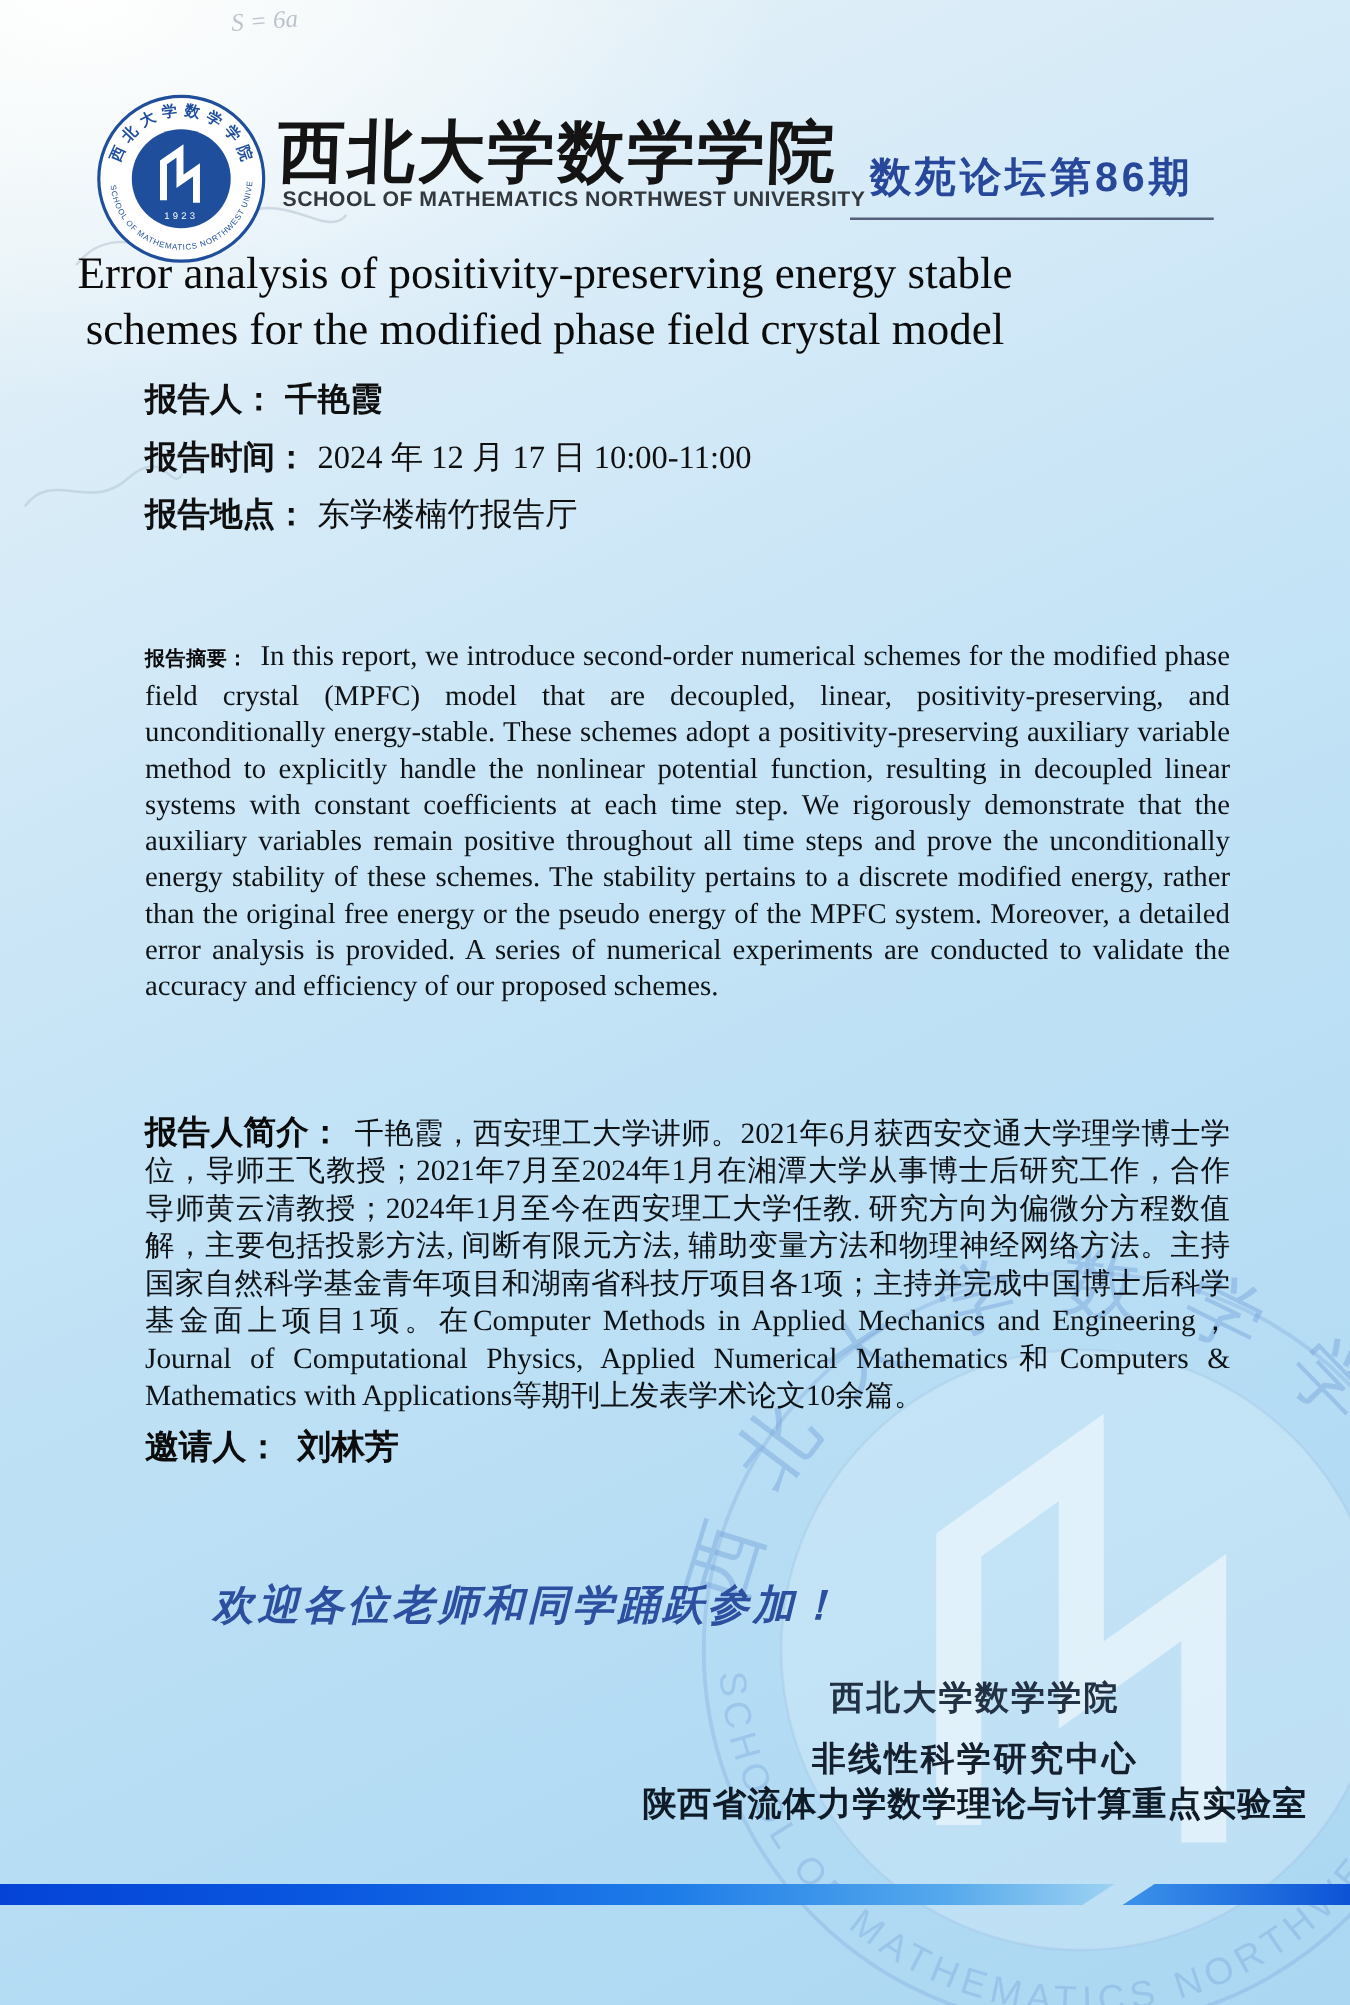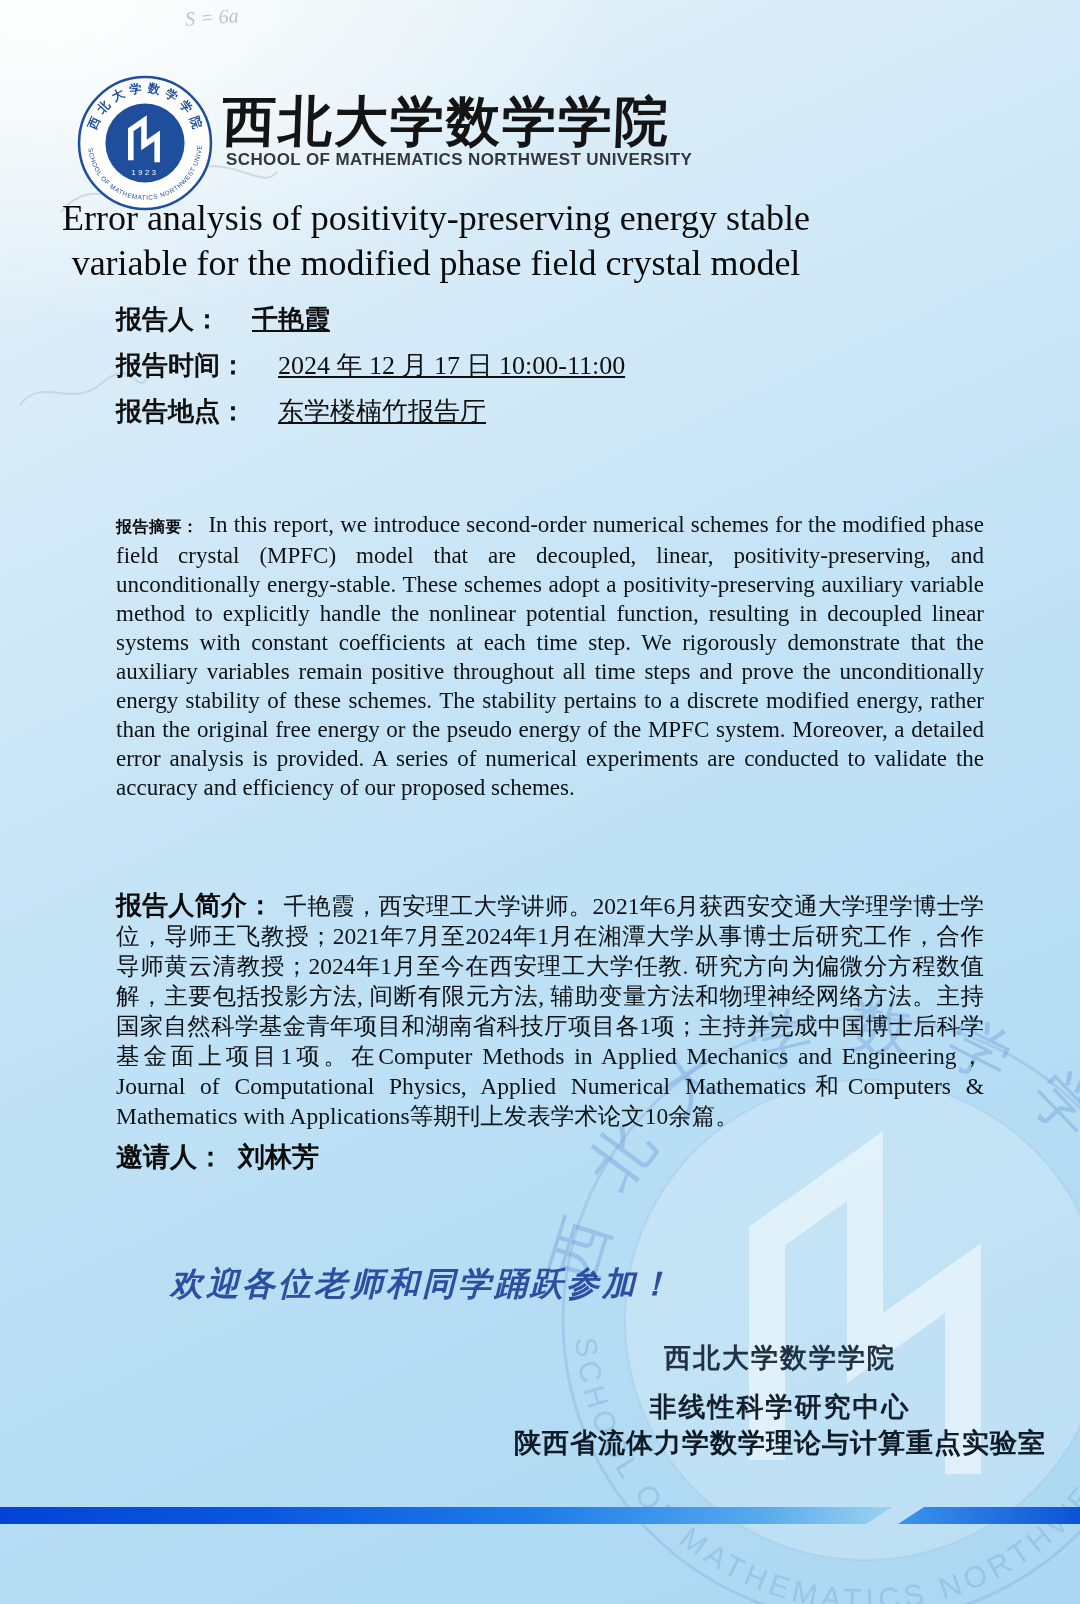--- a/index.html
+++ b/index.html
@@ -41,21 +41,21 @@
   .title{
     left:0;top:196px;width:872px;
     text-align:center;
     font-family:"Liberation Serif",serif;
     font-size:36px;line-height:45px;color:#0b0b0b;
   }
 
   
   .info-row{left:116px;white-space:nowrap;font-size:26px;color:#101010;}
   .info-row .lbl{font-weight:700;}
-  .info-row .val{margin-left:32px;text-decoration:underline;}
+  .info-row .val{margin-left:8px;}
   .val-sans{font-weight:700;}
   .val-serif{font-family:"Liberation Serif",serif;font-weight:400;}
   .row-speaker{top:302px;}
   .row-time{top:348px;}
   .row-venue{top:394px;}
 
   
   .para{
     left:116px;width:868px;
     text-align:justify;
@@ -163,24 +163,25 @@
       <text font-family="Liberation Sans, sans-serif" font-size="6.3" fill="#1f4f9c" letter-spacing="0.6">
         <textPath href="#sealBottom" startOffset="3%">SCHOOL OF MATHEMATICS NORTHWEST UNIVERSITY</textPath>
       </text>
       <circle cx="68" cy="68" r="39" fill="#1f4f9c"></circle>
       <path d="M54 85 L54 55 L67 46 L67 70 L80 61 L80 87" fill="none" stroke="#ffffff" stroke-width="5.5" stroke-linejoin="miter"></path>
       <text x="68" y="100" text-anchor="middle" font-family="Liberation Sans, sans-serif" font-size="7.5" fill="#ffffff" letter-spacing="2.5">1923</text>
     </svg>
 
     <div class="abs school-cn">西北大学数学学院</div>
     <div class="abs school-en">SCHOOL OF MATHEMATICS NORTHWEST UNIVERSITY</div>
+    <div class="abs forum-badge">数苑论坛第86期</div>
 
     <div class="abs title">
       <div>Error analysis of positivity-preserving energy stable</div>
-      <div>variable for the modified phase field crystal model</div>
+      <div>schemes for the modified phase field crystal model</div>
     </div>
 
     <div class="abs info-row row-speaker">
       <span class="lbl">报告人：</span><span class="val val-sans">千艳霞</span>
     </div>
     <div class="abs info-row row-time">
       <span class="lbl">报告时间：</span><span class="val val-serif">2024 年 12 月 17 日 10:00-11:00</span>
     </div>
     <div class="abs info-row row-venue">
       <span class="lbl">报告地点：</span><span class="val val-serif">东学楼楠竹报告厅</span>

